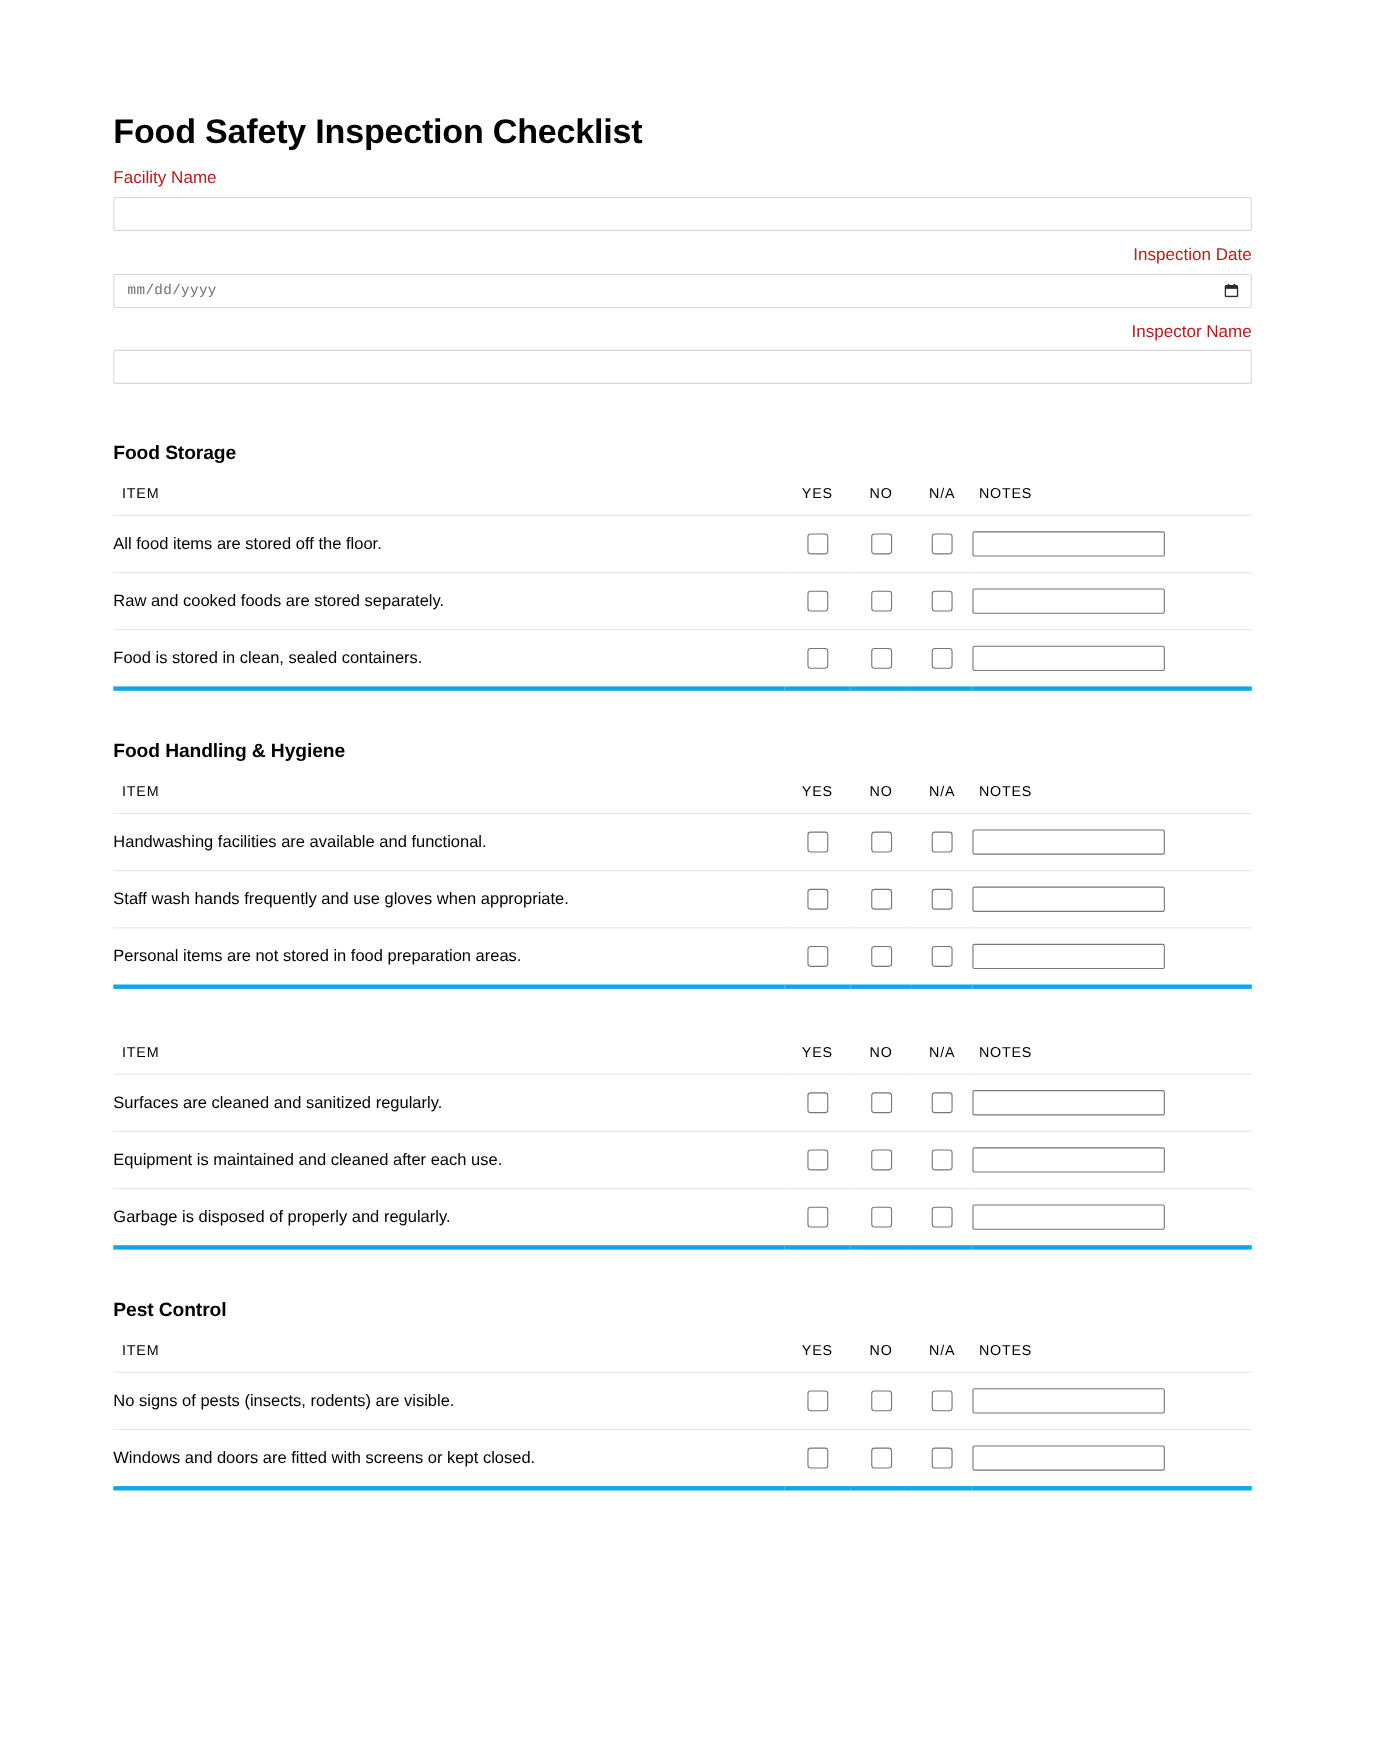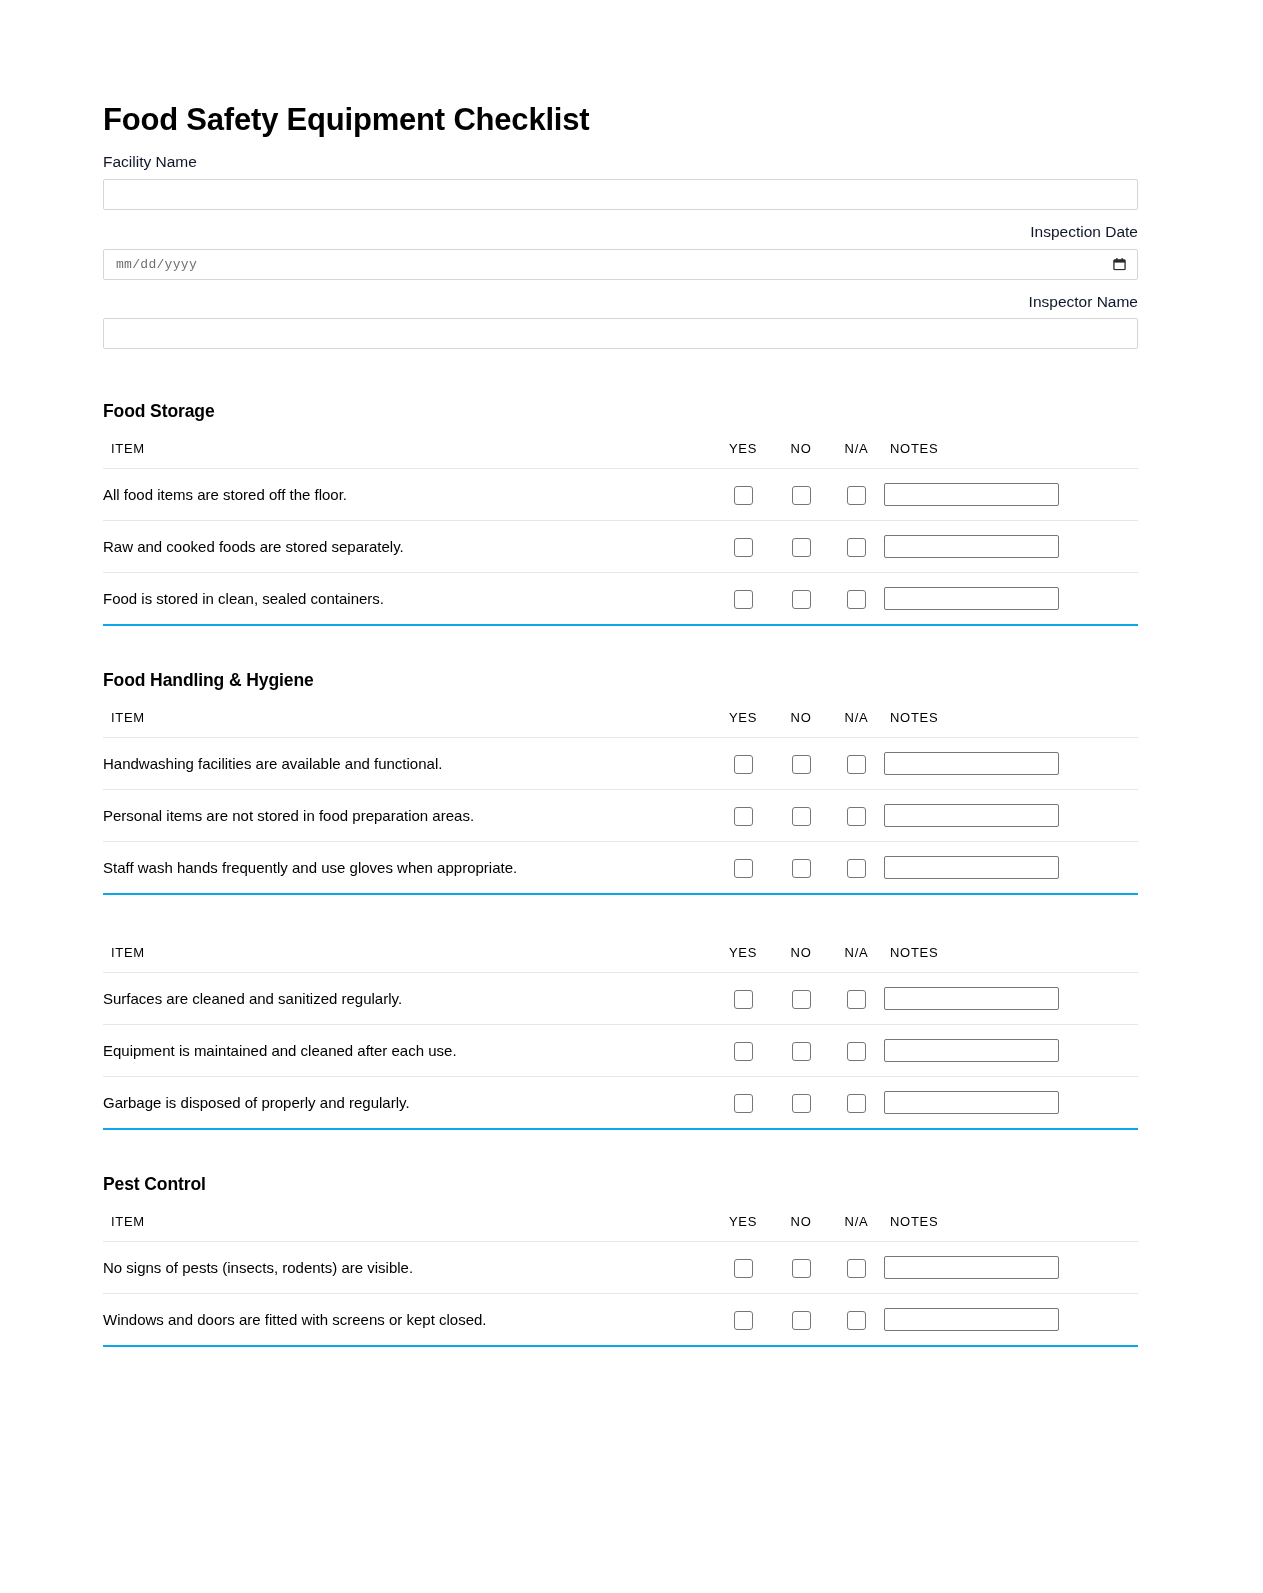--- a/index.html
+++ b/index.html
@@ -27,21 +27,21 @@
     letter-spacing: -0.2px;
     margin: 0 0 14px 0;
     line-height: 1.12;
   }
 
   
   .field-label {
     font-size: 15.5px;
     line-height: 1.35;
     margin: 0 0 6px 0;
-    color: #0f172a;
+    color: #b91c1c;
   }
   .field-label.second { margin-top: 12px; text-align: right; }
 
   .text-input {
     display: block;
     width: 100%;
     height: 31px;
     box-sizing: border-box;
     border: 1px solid #d6d6d6;
     border-radius: 2px;
@@ -121,21 +121,21 @@
   table.checklist th.col-mark { text-align: center; }
   table.checklist th.col-notes { padding-left: 6px; margin-top: 47px; }
 
   table.checklist td {
     border-top: 1px solid #e6e6e6;
     font-size: 15px;
     padding: 14px 0 14px 0;
     vertical-align: middle;
     color: #000;
   }
-  table.checklist tr:last-child td { border-bottom: 2px solid #0ea5e9; }
+  table.checklist tr:last-child td { border-bottom: 4px solid #0ea5e9; }
 
   td.col-item { padding-left: 8px; }
   td.col-mark { text-align: center; }
   td.col-notes { padding-left: 6px; }
 
   col.w-item   { width: 610px; }
   col.w-yes    { width: 60px; }
   col.w-no     { width: 56px; }
   col.w-na     { width: 55px; }
   col.w-notes  { width: 254px; }
@@ -165,21 +165,21 @@
     color: #000;
     padding: 1px 4px;
     outline: none;
   }
 </style>
 </head>
 <body>
 
 <div class="page">
 
-  <h1 class="page-title">Food Safety Equipment Checklist</h1>
+  <h1 class="page-title">Food Safety Inspection Checklist</h1>
 
   <div class="meta-block">
 
     <div class="field-label">Facility Name</div>
     <input class="text-input" type="text" value="" style="">
 
     <div class="field-label second">Inspection Date</div>
     <div class="date-row">
       <div class="date-input"></div>
       <span class="date-placeholder">mm/dd/yyyy</span>
@@ -269,30 +269,30 @@
             <tr>
               <td class="col-item">Handwashing facilities are available and functional.</td>
               <td class="col-mark"><span class="checkbox"></span></td>
               <td class="col-mark"><span class="checkbox"></span></td>
               <td class="col-mark"><span class="checkbox"></span></td>
               <td class="col-notes">
                 <input type="text" class="notes-input" style="">
               </td>
             </tr>
             <tr>
+              <td class="col-item">Staff wash hands frequently and use gloves when appropriate.</td>
+              <td class="col-mark"><span class="checkbox"></span></td>
+              <td class="col-mark"><span class="checkbox"></span></td>
+              <td class="col-mark"><span class="checkbox"></span></td>
+              <td class="col-notes">
+                <input type="text" class="notes-input" style="">
+              </td>
+            </tr>
+            <tr>
               <td class="col-item">Personal items are not stored in food preparation areas.</td>
-              <td class="col-mark"><span class="checkbox"></span></td>
-              <td class="col-mark"><span class="checkbox"></span></td>
-              <td class="col-mark"><span class="checkbox"></span></td>
-              <td class="col-notes">
-                <input type="text" class="notes-input" style="">
-              </td>
-            </tr>
-            <tr>
-              <td class="col-item">Staff wash hands frequently and use gloves when appropriate.</td>
               <td class="col-mark"><span class="checkbox"></span></td>
               <td class="col-mark"><span class="checkbox"></span></td>
               <td class="col-mark"><span class="checkbox"></span></td>
               <td class="col-notes">
                 <input type="text" class="notes-input" style="">
               </td>
             </tr>
           </tbody>
         </table>
       </div>

